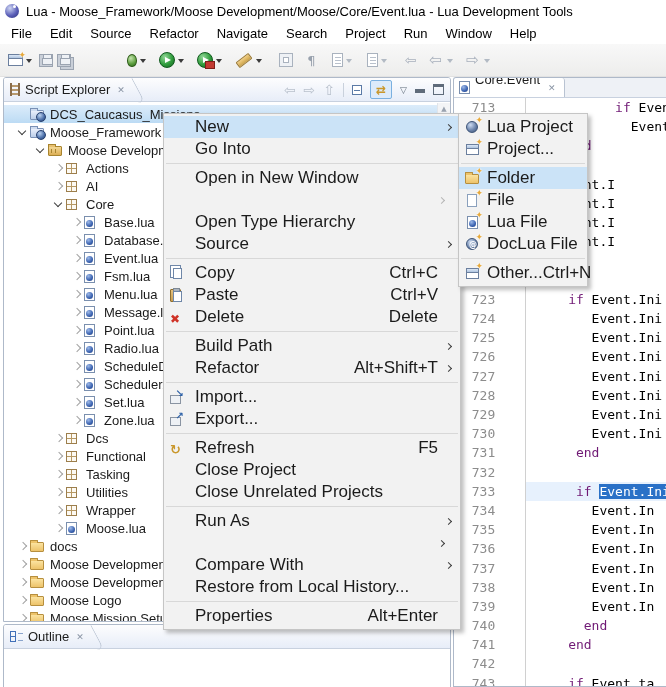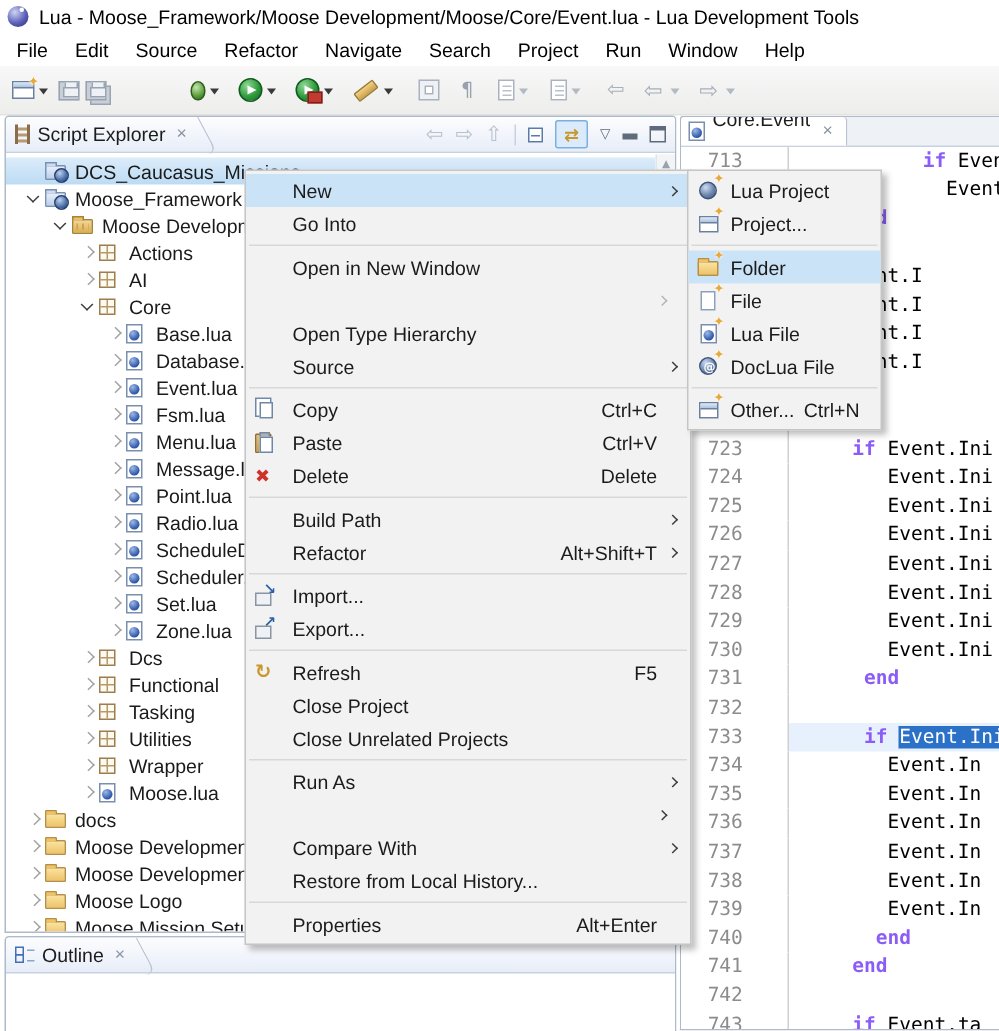--- a/index.html
+++ b/index.html
@@ -103,27 +103,27 @@
   
   #editor{position:absolute;left:453px;top:77px;width:213px;height:610px;border:1px solid #aeb9c9;border-right:none;border-radius:3px 0 0 0;background:#fff;overflow:hidden;}
   #etabs{height:20px;background:#eef1f6;border-bottom:1px solid #c8d1df;display:flex;}
   .etab{display:flex;align-items:center;background:#fff;border-right:1px solid #b9c3d2;border-radius:3px 3px 0 0;padding:0 8px 0 5px;position:relative;}
   .etab .vtab-label{margin:0 6px 16px 5px;}
   #ecode{position:absolute;left:0;top:20px;right:0;bottom:0;font-family:"DejaVu Sans Mono",monospace;font-size:13px;}
   .erow{height:19.2px;line-height:19.2px;display:flex;white-space:pre;}
   .enum{width:72px;flex:none;color:#8c8c8c;text-align:center;padding-right:12px;border-right:1px solid #d0d0d0;background:#fff;}
   .ecode{flex:1;padding-left:3px;color:#000;}
   .ecode.cur{background:#e7f1fd;}
-  .k{color:#8b5cf6;font-weight:bold;}
+  .k{color:#701a75;font-weight:normal;}
   .s{background:#2a71c7;color:#fff;}
   
   .menu{position:absolute;background:#f2f2f2;border:1px solid #c5c5c5;box-shadow:3px 3px 4px rgba(0,0,0,0.25);padding:2px 0;z-index:50;}
   #ctx-menu{left:163px;top:113px;width:298px;}
   #new-submenu{left:458px;top:113px;width:130px;z-index:60;}
-  .mi{height:22px;display:grid;align-items:center;font-size:13px;color:#1b1b1b;cursor:default;}
+  .mi{height:22px;display:grid;align-items:center;font-size:17px;color:#1b1b1b;cursor:default;}
   #ctx-menu .mi{grid-template-columns:31px 1fr auto 16px;}
   #new-submenu .mi{grid-template-columns:28px 1fr auto;padding-right:8px;}
   .mi.hl{background:#cbe3f7;}
   .mi.dis{color:#9d9d9d;}
   .mi.dis .marr{border-color:#b5b5b5;}
   .mlabel{white-space:nowrap;}
   .mshort{justify-self:end;margin-right:6px;white-space:nowrap;}
   .marr{width:5px;height:5px;border-right:1.4px solid #3c3c3c;border-bottom:1.4px solid #3c3c3c;transform:rotate(-45deg);justify-self:start;margin-left:2px;}
   .msep{height:1px;background:#d8d8d8;margin:3px 2px;}
   .mico{display:flex;align-items:center;padding-left:5px;position:relative;font-family:"DejaVu Sans",sans-serif;}

